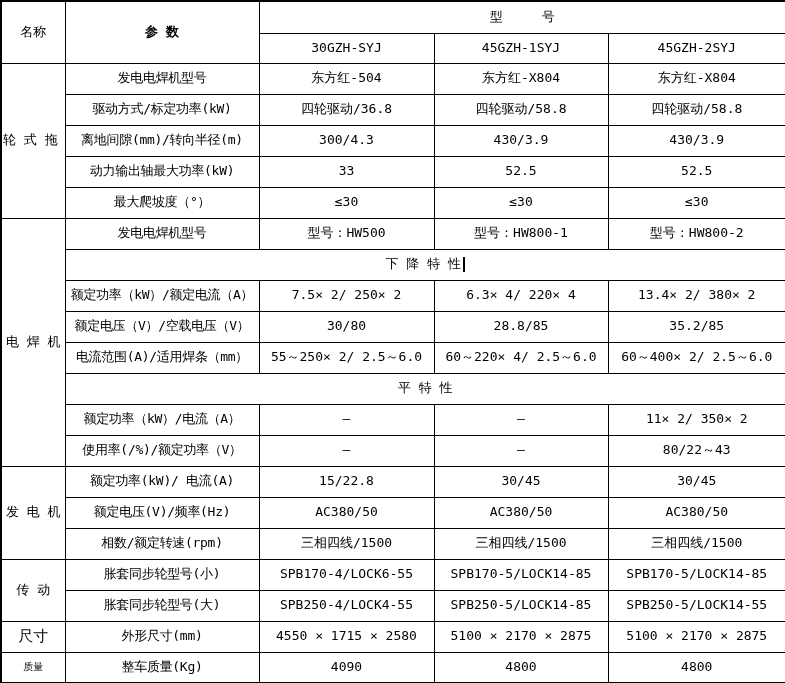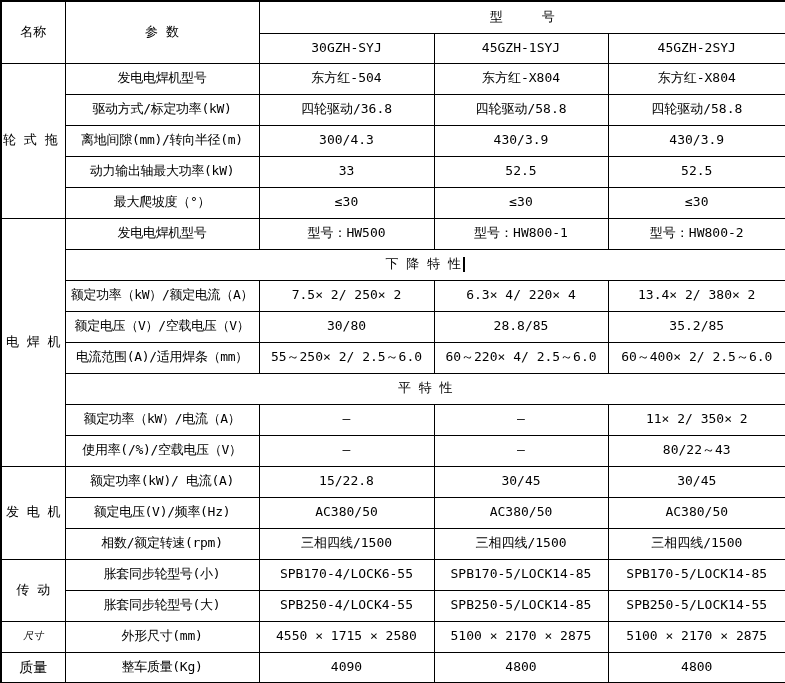--- a/index.html
+++ b/index.html
@@ -16,21 +16,21 @@
   table.spec td{
     border:1px solid #000;
     text-align:center;vertical-align:middle;
     font-size:13px;line-height:1.25;
     padding:0 1px;overflow:hidden;white-space:nowrap;
   }
   tr{height:31px;}
   tr.hr1{height:32px;}
   tr.hr2{height:30px;}
   td.name-head{vertical-align:top;padding-top:7px;font-size:14px;margin-top:44px;}
-  td.param-head{font-size:14px;}
+  td.param-head{font-size:14px;font-weight:bold;}
   td.model-head{font-size:14px;}
   td.group{
     white-space:pre-line;font-size:14px;line-height:2.15;
     letter-spacing:0;
   }
   td.param{font-size:13px;letter-spacing:-0.3px;}
   td.value{font-size:13px;}
   td.section{font-size:14px;margin-left:32px;}
   .cursor{
     display:inline-block;width:2px;height:15px;background:#000;
@@ -131,21 +131,21 @@
       <tr>
         <td colspan="4" class="section">平 特 性</td>
       </tr>
       <tr>
         <td class="param">额定功率（kW）/电流（A）</td>
         <td class="value">—</td>
         <td class="value">—</td>
         <td class="value">11× 2/ 350× 2</td>
       </tr>
       <tr>
-        <td class="param">使用率(/%)/空载电压（V）</td>
+        <td class="param">使用率(/%)/额定功率（V）</td>
         <td class="value">—</td>
         <td class="value">—</td>
         <td class="value">80/22～43</td>
       </tr>
 
       <tr>
         <td rowspan="3" class="group">发
 电
 机</td>
         <td class="param">额定功率(kW)/ 电流(A)</td>
@@ -175,29 +175,29 @@
         <td class="value">SPB170-5/LOCK14-85</td>
       </tr>
       <tr>
         <td class="param">胀套同步轮型号(大)</td>
         <td class="value">SPB250-4/LOCK4-55</td>
         <td class="value">SPB250-5/LOCK14-85</td>
         <td class="value">SPB250-5/LOCK14-55</td>
       </tr>
 
       <tr>
-        <td style="font-size:10px;font-style:italic;">尺寸</td>
+        <td style="font-size:15px;">尺寸</td>
         <td class="param">外形尺寸(mm)</td>
         <td class="value">4550 × 1715 × 2580</td>
         <td class="value">5100 × 2170 × 2875</td>
         <td class="value">5100 × 2170 × 2875</td>
       </tr>
 
       <tr>
-        <td style="font-size:14px;">质量</td>
+        <td style="font-size:10px;">质量</td>
         <td class="param">整车质量(Kg)</td>
         <td class="value">4090</td>
         <td class="value">4800</td>
         <td class="value">4800</td>
       </tr>
     </tbody>
   </table>
 </div>
 
 </body></html>

